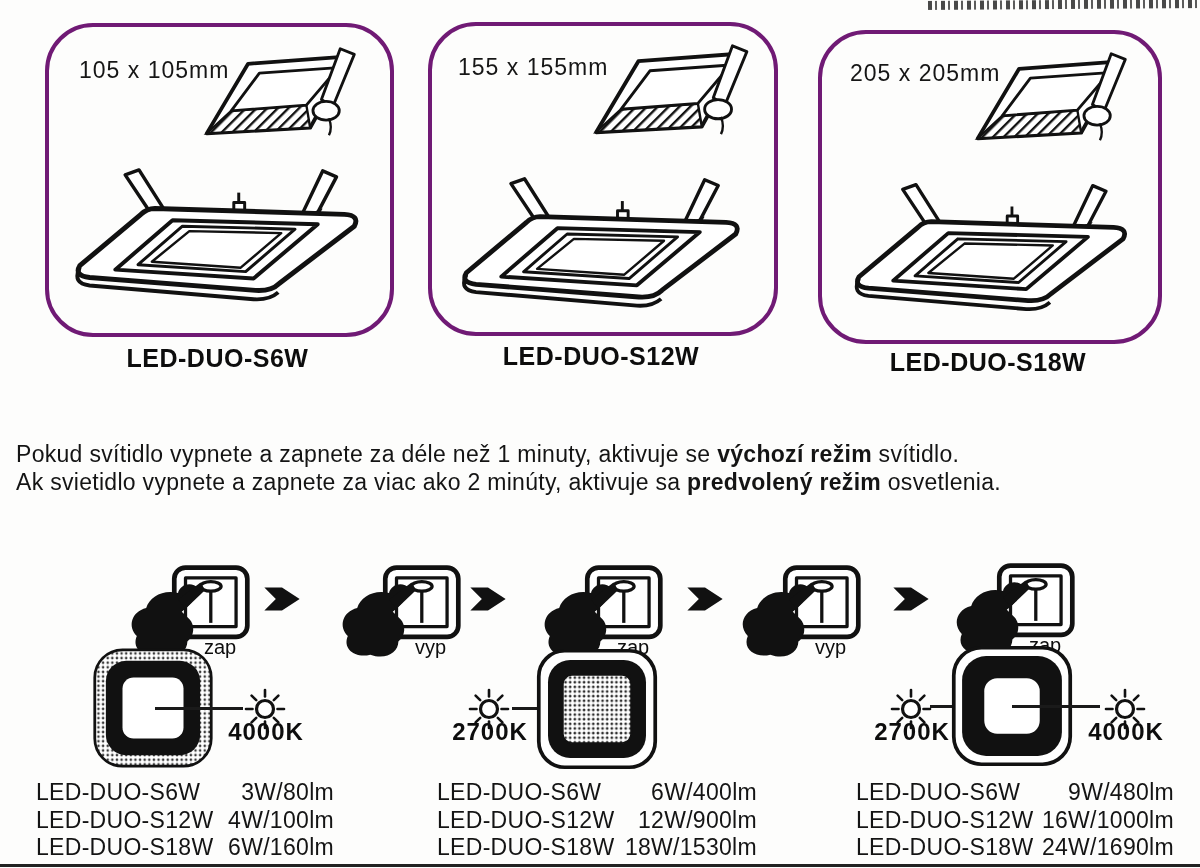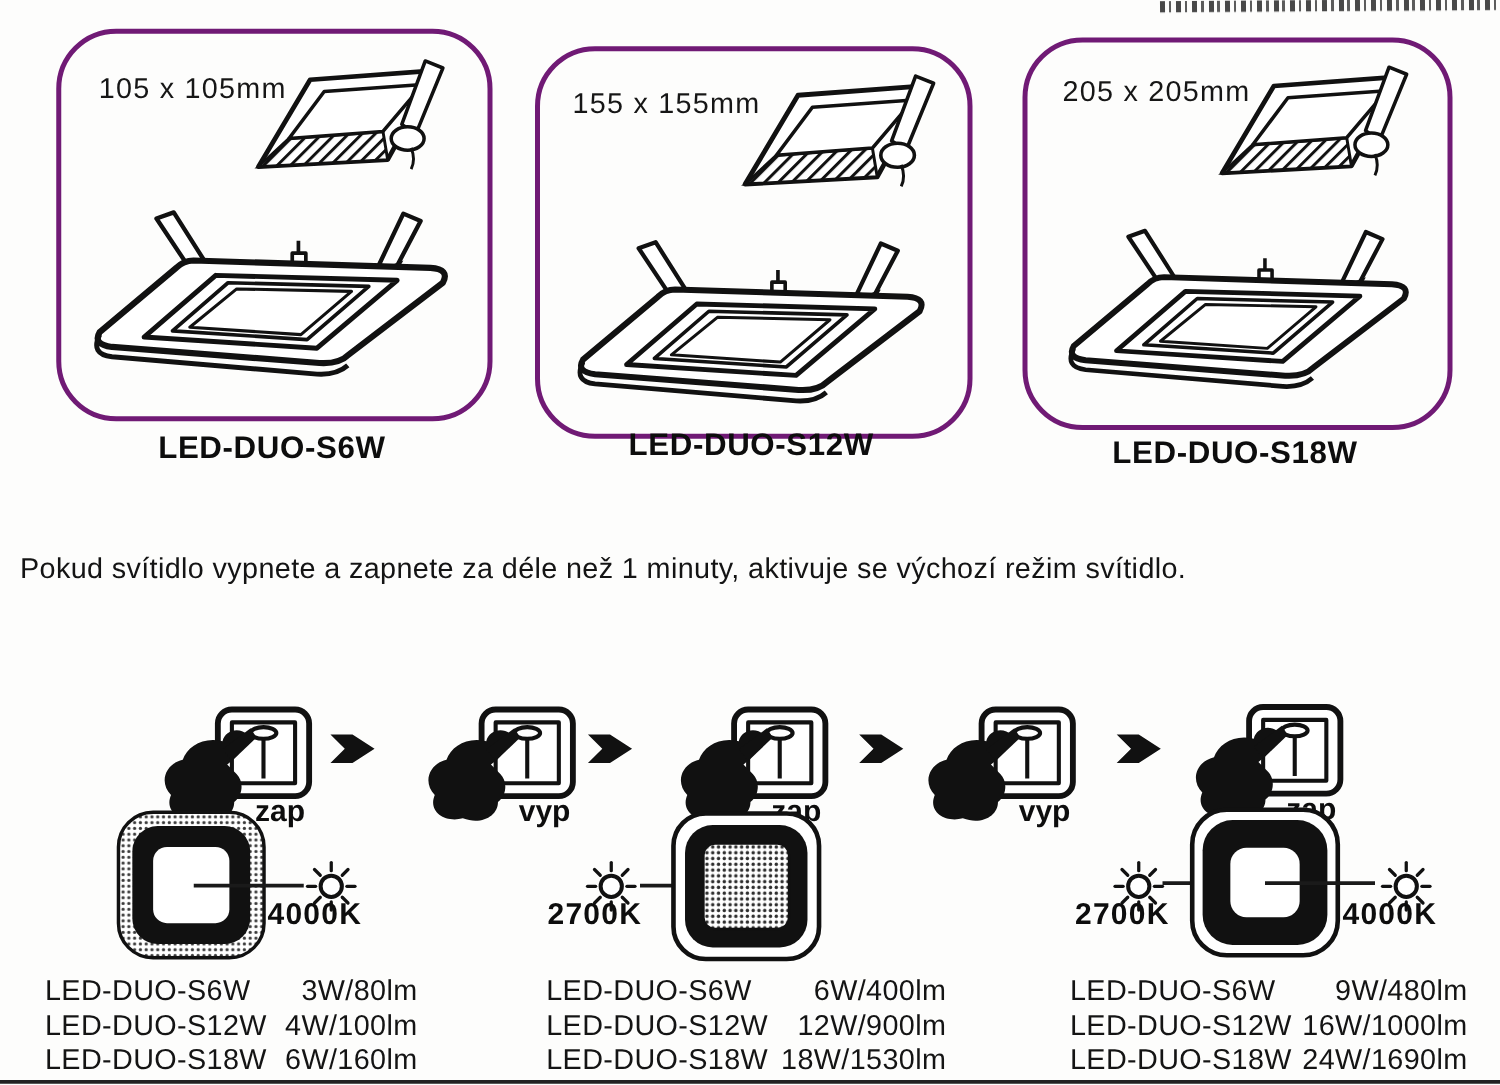--- a/index.html
+++ b/index.html
@@ -9,30 +9,30 @@
   }
   svg{display:block;}
   .stroke{fill:#fff;stroke:#111;stroke-linejoin:round;}
   
   .pbox{position:absolute;border:4px solid #701a75;border-radius:48px;}
   .dim{position:absolute;font-size:23px;letter-spacing:1px;color:#161616;white-space:nowrap;}
   .cutout,.panel3d{position:absolute;}
   .model-label{position:absolute;text-align:center;font-weight:700;font-size:25px;letter-spacing:.5px;color:#0d0d0d;}
   
   .note{position:absolute;left:16px;top:440px;font-size:23px;line-height:28px;color:#141414;letter-spacing:.3px;white-space:nowrap;}
-  .note b{font-weight:400;}
+  .note b{font-weight:700;}
   
   .switch{position:absolute;width:150px;height:103px;}
-  .swlabel{position:absolute;left:86px;top:74px;font-size:24px;font-weight:700;color:#0d0d0d;}
+  .swlabel{position:absolute;left:86px;top:74px;font-size:20px;font-weight:400;color:#0d0d0d;}
   .arrow{position:absolute;}
   
   .lpanel{position:absolute;}
   .cline{position:absolute;height:3px;background:#1a1a1a;}
   .sun{position:absolute;}
-  .temp{position:absolute;width:104px;font-size:24px;font-weight:700;letter-spacing:1px;color:#0d0d0d;}
+  .temp{position:absolute;width:104px;text-align:center;font-size:24px;font-weight:700;letter-spacing:1px;color:#0d0d0d;}
   
   .spec{position:absolute;font-size:23px;color:#141414;letter-spacing:.3px;}
   .srow{display:flex;justify-content:space-between;height:27.5px;align-items:baseline;}
   .srow .model{white-space:nowrap;}
   .srow .val{white-space:nowrap;}
   
   .noise{
     position:absolute;left:928px;top:0;width:272px;height:9px;opacity:.8;
     background:repeating-linear-gradient(90deg,#1c1c1c 0 4px,transparent 4px 7px,#333 7px 9px,transparent 9px 13px);
     filter:blur(.6px);transform:rotate(-.4deg);
@@ -72,21 +72,21 @@
       <line x1="181" y1="40" x2="181" y2="30" stroke="#111" stroke-width="3"></line>
       <path class="stroke" stroke-width="5" d="M 96,46 L 288,52 Q 304,53 298,64 L 222,122 Q 214,130 198,129 L 30,116 Q 14,114 20,104 L 82,52 Q 88,46 96,46 Z"></path>
       <path fill="none" stroke="#111" stroke-width="4" d="M 20,106 Q 12,122 30,124 L 196,138 Q 212,139 221,131"></path>
       <path class="stroke" stroke-width="4" d="M 114,58 L 261,62 L 196,117 L 56,108 Z"></path>
       <path class="stroke" stroke-width="3" d="M 124,64 L 238,67 L 188,110 L 79,103 Z"></path>
       <path class="stroke" stroke-width="2.5" d="M 131,69 L 224,71 L 183,106 L 93,100 Z"></path>
     </svg>
   </div>
   <div class="model-label" style="left:45px;top:344px;width:345px">LED-DUO-S6W</div>
 
-  <div class="pbox" style="left:428px;top:37px;width:342px;height:306px">
+  <div class="pbox" style="left:428px;top:22px;width:342px;height:306px">
     <div class="dim" style="left:26px;top:28px">155 x 155mm</div>
     <svg class="cutout" style="left:158px;top:16px" width="164" height="96" viewBox="0 0 170 100">
       <defs>
         <pattern id="hatchB" width="8" height="8" patternUnits="userSpaceOnUse" patternTransform="rotate(45)">
           <rect width="8" height="8" fill="#fff"></rect>
             <line x1="1" y1="0" x2="1" y2="8" stroke="#111" stroke-width="3"></line>
         </pattern>
       </defs>
       <path class="stroke" stroke-width="4" d="M 6,94 L 50,20 L 158,12 L 116,88 Z"></path>
       <path fill="url(#hatchB)" stroke="#111" stroke-width="2.5" d="M 6,94 L 116,88 L 112,64 L 32,70 Z"></path>
@@ -138,20 +138,21 @@
       <path fill="none" stroke="#111" stroke-width="4" d="M 20,106 Q 12,122 30,124 L 196,138 Q 212,139 221,131"></path>
       <path class="stroke" stroke-width="4" d="M 114,58 L 261,62 L 196,117 L 56,108 Z"></path>
       <path class="stroke" stroke-width="3" d="M 124,64 L 238,67 L 188,110 L 79,103 Z"></path>
       <path class="stroke" stroke-width="2.5" d="M 131,69 L 224,71 L 183,106 L 93,100 Z"></path>
     </svg>
   </div>
   <div class="model-label" style="left:818px;top:348px;width:340px">LED-DUO-S18W</div>
 
   <div class="note">
     <div><span>Pokud svítidlo vypnete a zapnete za déle než 1 minuty, aktivuje se </span><b>výchozí režim</b><span> svítidlo.</span></div>
+    <div><span>Ak svietidlo vypnete a zapnete za viac ako 2 minúty, aktivuje sa </span><b>predvolený režim</b><span> osvetlenia.</span></div>
   </div>
 
   <div class="switch" style="left:118px;top:562px">
     <svg width="150" height="103" viewBox="0 0 160 110">
       <rect class="stroke" stroke-width="5" x="60" y="6" width="78" height="74" rx="12"></rect>
       <rect class="stroke" stroke-width="3.5" x="72" y="17" width="54" height="52"></rect>
       <line x1="99" y1="31" x2="99" y2="65" stroke="#111" stroke-width="3.5"></line>
       <ellipse class="stroke" stroke-width="3.5" cx="99" cy="26" rx="11" ry="5"></ellipse>
       <path fill="#111" d="M 86,28 C 78,20 66,24 64,33 C 48,29 34,37 30,49 C 14,53 10,69 20,79 C 14,93 28,103 44,99 C 60,105 74,97 74,85 C 82,79 82,67 76,61 L 68,53 C 76,47 83,39 86,28 Z"></path>
       <path fill="#111" d="M 64,40 L 88,22 L 93,30 L 72,50 Z"></path>

